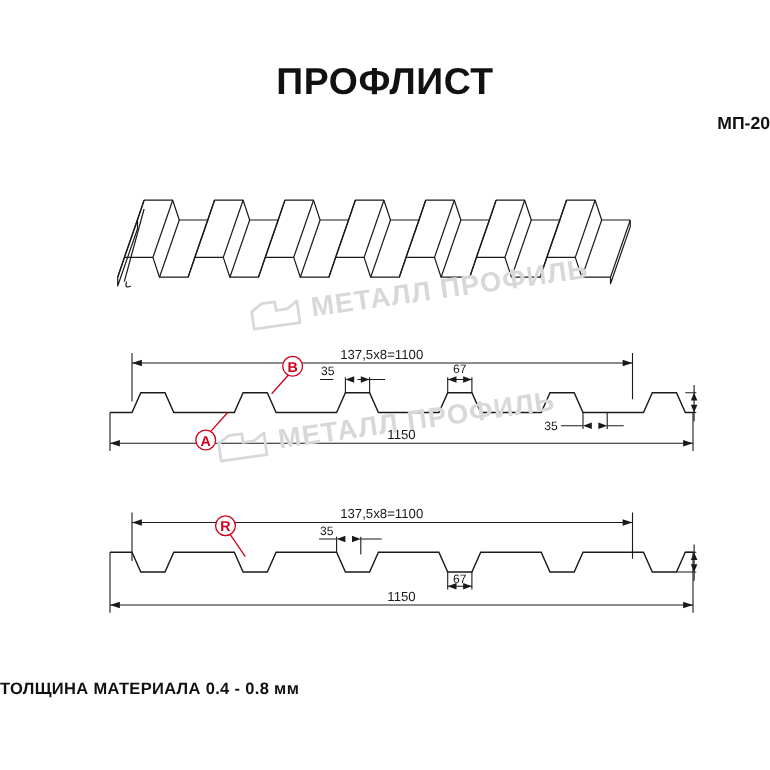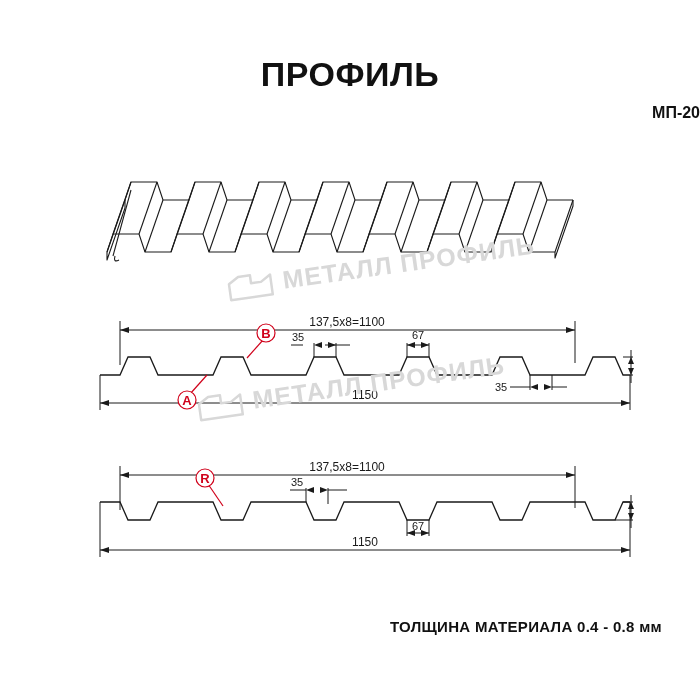--- a/index.html
+++ b/index.html
@@ -22,21 +22,21 @@
   }
   .subtitle{
     position:absolute;left:0;top:104px;width:700px;
     text-align:right;
     font-size:16px;font-weight:bold;color:#111;
   }
 
   
   .footer{
     position:absolute;left:0;top:618px;width:662px;
-    text-align:right;
+    text-align:left;
     font-size:15px;font-weight:bold;color:#111;
     letter-spacing:0.3px;
   }
 
   
   .wm{
     position:absolute;
     color:#d8d8d8;
     font-weight:bold;
     font-size:25px;
@@ -54,21 +54,21 @@
   .wm2{left:196px;top:372px;transform:rotate(-8deg);}
 
   svg{display:block;}
   text{font-family:"Liberation Sans", sans-serif;}
 </style>
 </head>
 <body>
 
 <div class="stage">
 
-  <div class="title">ПРОФИЛЬ</div>
+  <div class="title">ПРОФЛИСТ</div>
   <div class="subtitle">МП-20</div>
 
   <svg style="position:absolute;left:105px;top:160px;" width="490" height="130" viewBox="0 0 490 130">
     <g fill="none" stroke="#1a1a1a" stroke-width="1.1" stroke-linejoin="round">
 
       <path d="M20,40 L26,22 L52,22 L58,40 L84,40 L90,22 L116,22 L122,40 L148,40
                L154,22 L180,22 L186,40 L212,40 L218,22 L244,22 L250,40 L276,40
                L282,22 L308,22 L314,40 L340,40 L346,22 L372,22 L378,40 L404,40
                L410,22 L436,22 L442,40 L468,40"></path>
 

